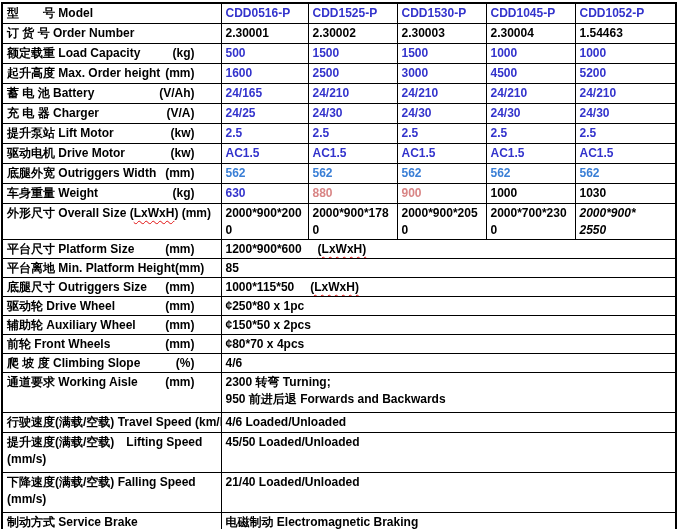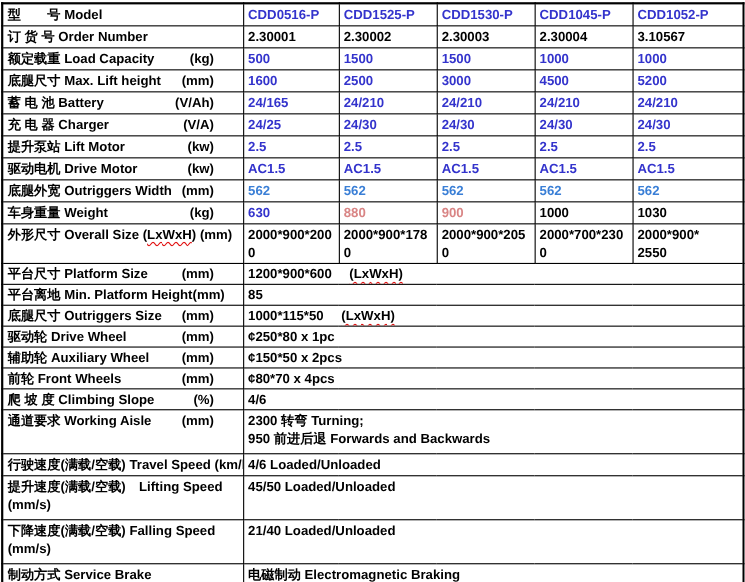--- a/index.html
+++ b/index.html
@@ -26,21 +26,21 @@
   }
   tr.rh-a{height:20px;}
   tr.rh-b{height:36px;}
   tr.rh-c{height:19px;}
   tr.rh-d{height:40px;}
   .lr{display:flex;justify-content:space-between;align-items:flex-start;}
   .lb{white-space:nowrap;}
   .un{white-space:nowrap;padding-right:22px;}
   .vc{white-space:nowrap;}
   .wrap{white-space:normal;word-break:break-all;}
-  .pr20{padding-right:36px;}
+  .pr20{padding-right:36px;font-style:italic;}
   .c-blue{color:var(--value_blue,#3333cc);}
   .c-lblue{color:var(--value_light_blue,#3a7fd6);}
   .c-salmon{color:var(--value_warn,#d98585);margin-left:41px;}
   .sq{
     text-decoration-line:underline;
     text-decoration-style:wavy;
     text-decoration-color:var(--spellcheck_red,#e11111);
     text-decoration-thickness:1px;
     text-underline-offset:3px;
   }
@@ -78,41 +78,41 @@
       <td>
           <div class="lr">
         <span class="lb">订 货 号 Order Number</span>
         <span class="un"></span>
           </div>
         </td>
       <td class="vc">2.30001</td>
       <td class="vc">2.30002</td>
       <td class="vc">2.30003</td>
       <td class="vc">2.30004</td>
-      <td class="vc">3.10567</td>
+      <td class="vc">1.54463</td>
     </tr>
 
     <tr class="rh-a">
       <td>
           <div class="lr">
         <span class="lb">额定载重 Load Capacity</span>
         <span class="un">(kg)</span>
           </div>
         </td>
       <td class="vc c-blue">500</td>
       <td class="vc c-blue">1500</td>
       <td class="vc c-blue">1500</td>
       <td class="vc c-blue">1000</td>
       <td class="vc c-blue">1000</td>
     </tr>
 
     <tr class="rh-a">
       <td>
           <div class="lr">
-        <span class="lb">底腿尺寸 Max. Lift height</span>
+        <span class="lb">起升高度 Max. Order height</span>
         <span class="un">(mm)</span>
           </div>
         </td>
       <td class="vc c-blue">1600</td>
       <td class="vc c-blue">2500</td>
       <td class="vc c-blue">3000</td>
       <td class="vc c-blue">4500</td>
       <td class="vc c-blue">5200</td>
     </tr>
 

